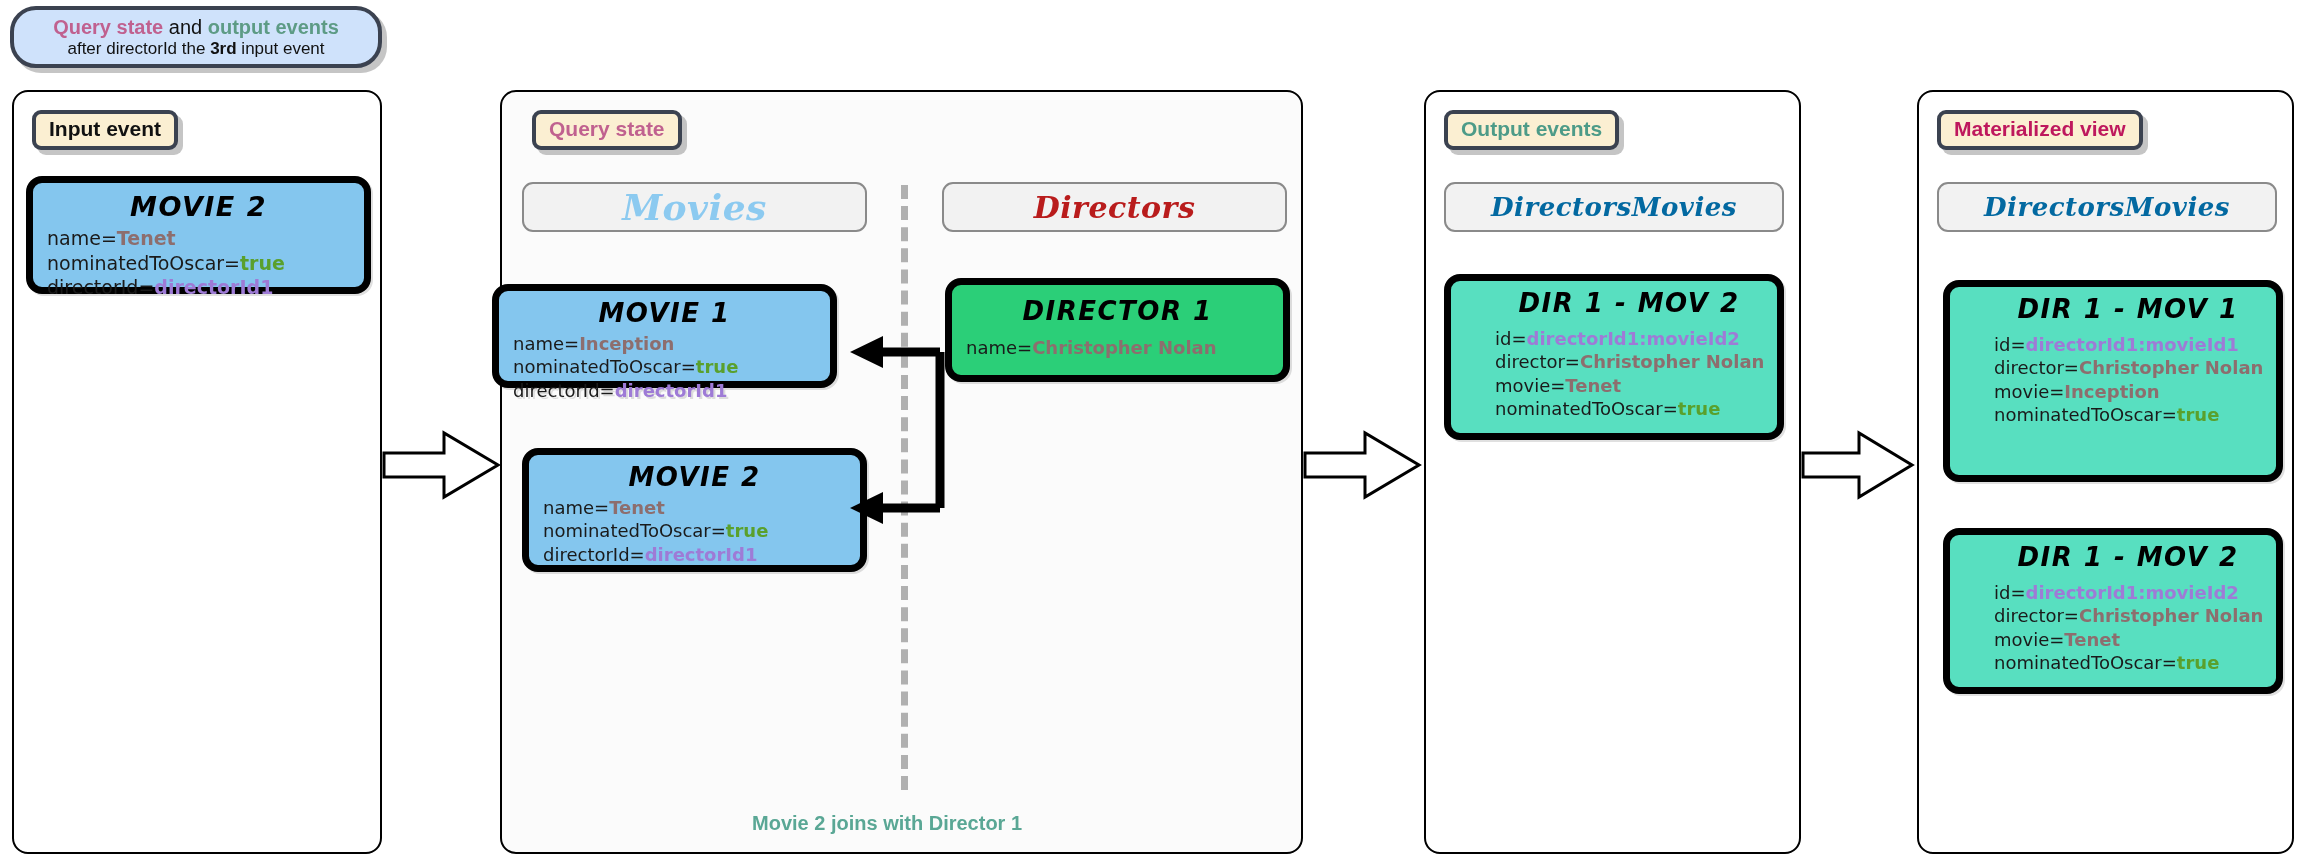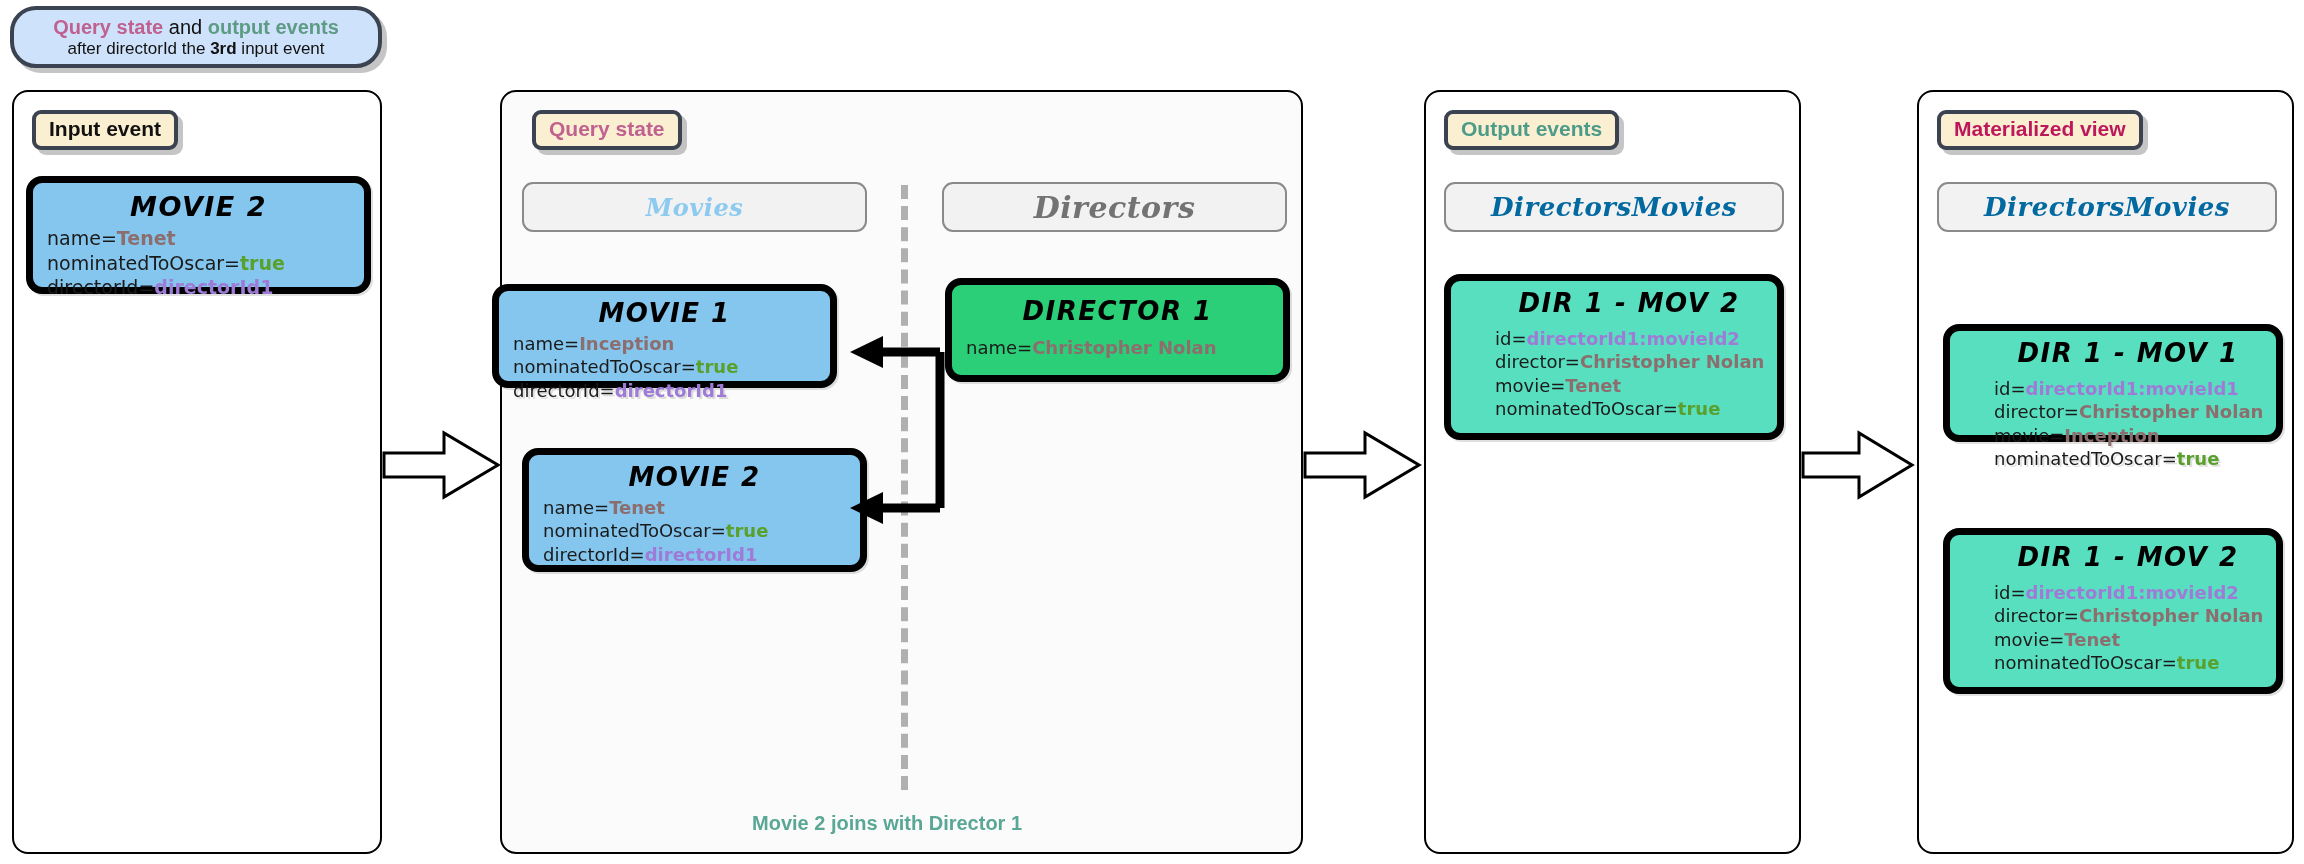--- a/index.html
+++ b/index.html
@@ -59,21 +59,21 @@
     position: absolute;
     background: #f2f2f2;
     border: 2px solid #8a8a8a;
     border-radius: 11px;
     display: flex; align-items: center; justify-content: center;
     font-family: "DejaVu Serif", serif;
     font-style: italic; font-weight: bold;
     letter-spacing: 0.5px;
   }
   .sh-movies  { color: #8ccaf0; }
-  .sh-dirs    { color: #737373; }
+  .sh-dirs    { color: #b91c1c; }
   .sh-dm      { color: #0369a1; }
 
   
   .card {
     position: absolute;
     border: 7px solid #000000;
     border-radius: 16px;
     padding: 8px 14px 12px 14px;
     filter: drop-shadow(2px 2px 0 rgba(0,0,0,0.12));
   }
@@ -150,21 +150,21 @@
   </div>
 
   <svg class="bigarrow" style="left:382px; top:425px;" width="120" height="80" viewBox="0 0 120 80">
     <polygon points="2,28 62,28 62,8 116,40 62,72 62,52 2,52" fill="#ffffff" stroke="#000000" stroke-width="3"></polygon>
   </svg>
 
   <div class="panel" style="left:500px; top:90px; width:803px; height:764px; background:#fbfbfb;"></div>
 
   <div class="chip c-qstate" style="left:532px; top:110px;">Query state</div>
 
-  <div class="section-head sh-movies" style="left:522px; top:182px; width:345px; height:50px; font-size:24px;">Movies</div>
+  <div class="section-head sh-movies" style="left:522px; top:182px; width:345px; height:50px; font-size:36px;">Movies</div>
   <div class="section-head sh-dirs" style="left:942px; top:182px; width:345px; height:50px; font-size:30px;">Directors</div>
 
   <div class="divider" style="left:901px; top:185px; height:605px;"></div>
 
   <div class="card blue" style="left:492px; top:284px; width:345px; height:104px;">
     <div class="card-title" style="font-size:26px;">Movie 1</div>
     <div class="card-rows" style="font-size:18px; margin-top:3px;">
       <div class="row"><span class="k">name=</span><span class="v v-name">Inception</span></div>
       <div class="row"><span class="k">nominatedToOscar=</span><span class="v v-true">true</span></div>
       <div class="row"><span class="k">directorId=</span><span class="v v-id">directorId1</span></div>
@@ -223,21 +223,21 @@
   <svg class="bigarrow" style="left:1801px; top:425px;" width="115" height="80" viewBox="0 0 115 80">
     <polygon points="2,28 58,28 58,8 111,40 58,72 58,52 2,52" fill="#ffffff" stroke="#000000" stroke-width="3"></polygon>
   </svg>
 
   <div class="panel" style="left:1917px; top:90px; width:377px; height:764px;"></div>
 
   <div class="chip c-matview" style="left:1937px; top:110px;">Materialized view</div>
 
   <div class="section-head sh-dm" style="left:1937px; top:182px; width:340px; height:50px; font-size:26px;">DirectorsMovies</div>
 
-  <div class="card mint" style="left:1943px; top:280px; width:340px; height:118px;margin-top:44px;">
+  <div class="card mint" style="left:1943px; top:280px; width:340px; height:202px;">
     <div class="card-title" style="font-size:26px;">Dir 1 - Mov 1</div>
     <div class="card-rows" style="font-size:18px; margin-top:8px;">
       <div class="row"><span class="k">id=</span><span class="v v-id">directorId1:movieId1</span></div>
       <div class="row"><span class="k">director=</span><span class="v v-person">Christopher Nolan</span></div>
       <div class="row"><span class="k">movie=</span><span class="v v-name">Inception</span></div>
       <div class="row"><span class="k">nominatedToOscar=</span><span class="v v-true">true</span></div>
     </div>
   </div>
 
   <div class="card mint" style="left:1943px; top:528px; width:340px; height:166px;">

